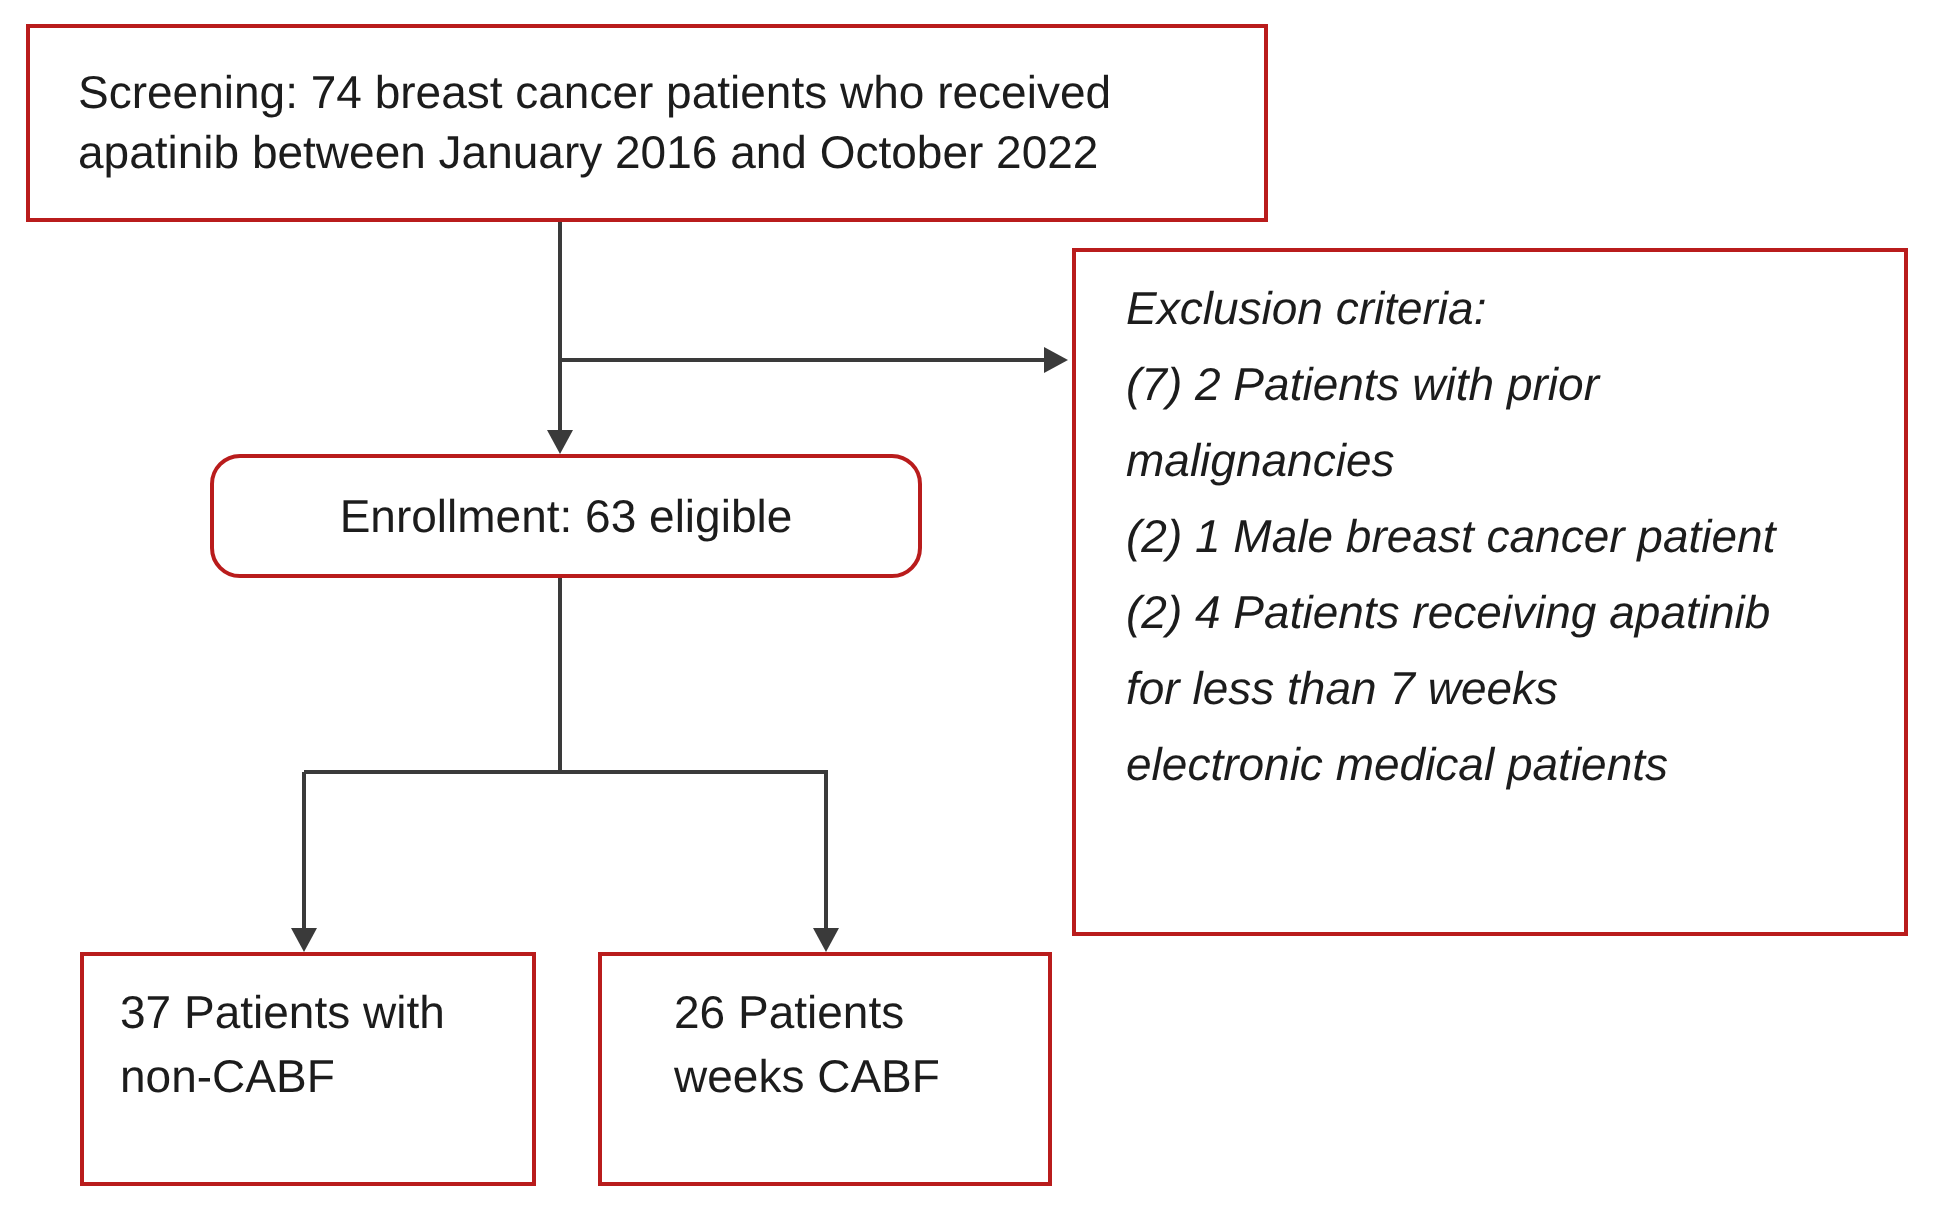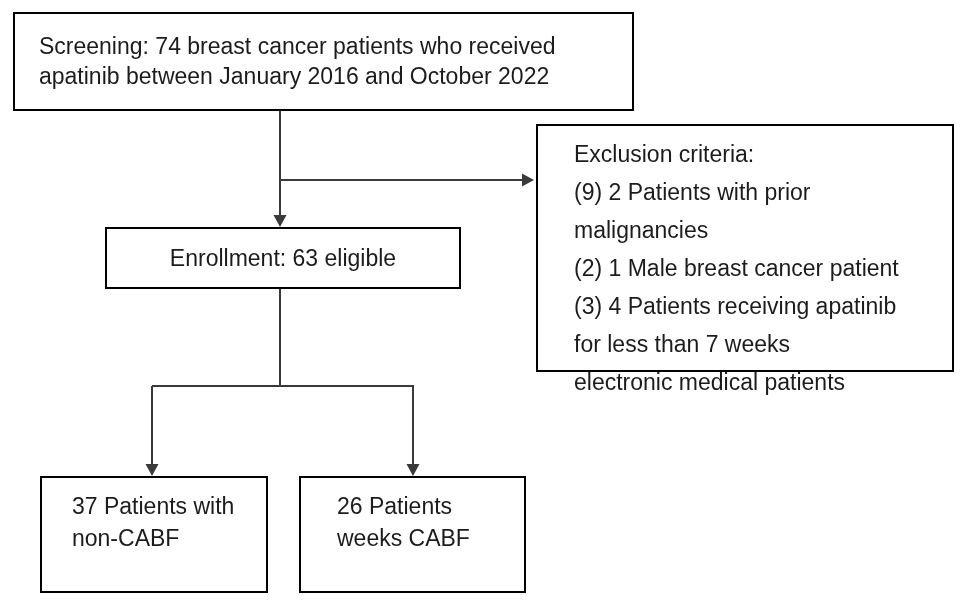--- a/index.html
+++ b/index.html
@@ -19,64 +19,66 @@
   .connectors {
     position: absolute;
     left: 0;
     top: 0;
     width: 969px;
     height: 607px;
   }
   .box {
     position: absolute;
     box-sizing: border-box;
-    border: 2px solid #000000;
+    border: 2px solid #b91c1c;
     background: #ffffff;
   }
   .ln {
     white-space: nowrap;
   }
   
   .box-screening {
     left: 13px;
     top: 12px;
     width: 621px;
     height: 99px;
     padding: 17px 12px 0 24px;
     font-size: 23px;
     line-height: 30px;
   }
   
   .box-exclusion {
     left: 536px;
     top: 124px;
     width: 418px;
-    height: 248px;
-    padding: 9px 8px 0 36px;
+    height: 344px;
+    padding: 9px 8px 0 25px;
     font-size: 23px;
     line-height: 38px;
+    font-style: italic;
   }
   
   .box-enrollment {
     left: 105px;
     top: 227px;
     width: 356px;
     height: 62px;
     font-size: 23px;
     display: flex;
     align-items: center;
     justify-content: center;
+    border-radius: 15px;
   }
   
   .box-noncabf {
     left: 40px;
     top: 476px;
     width: 228px;
     height: 117px;
-    padding: 12px 8px 0 30px;
+    padding: 12px 8px 0 18px;
     font-size: 23px;
     line-height: 32px;
   }
   .box-cabf {
     left: 299px;
     top: 476px;
     width: 227px;
     height: 117px;
     padding: 12px 8px 0 36px;
     font-size: 23px;
@@ -111,24 +113,24 @@
     </g>
   </svg>
 
   <div class="box box-screening">
     <div class="ln">Screening: 74 breast cancer patients who received</div>
     <div class="ln">apatinib between January 2016 and October 2022</div>
   </div>
 
   <div class="box box-exclusion">
     <div class="ln">Exclusion criteria:</div>
-    <div class="ln">(9) 2 Patients with prior</div>
+    <div class="ln">(7) 2 Patients with prior</div>
     <div class="ln">malignancies</div>
     <div class="ln">(2) 1 Male breast cancer patient</div>
-    <div class="ln">(3) 4 Patients receiving apatinib</div>
+    <div class="ln">(2) 4 Patients receiving apatinib</div>
     <div class="ln">for less than 7 weeks</div>
     <div class="ln">electronic medical patients</div>
   </div>
 
   <div class="box box-enrollment">
     <div class="ln">Enrollment: 63 eligible</div>
   </div>
 
   <div class="box box-noncabf">
     <div class="ln">37 Patients with</div>

